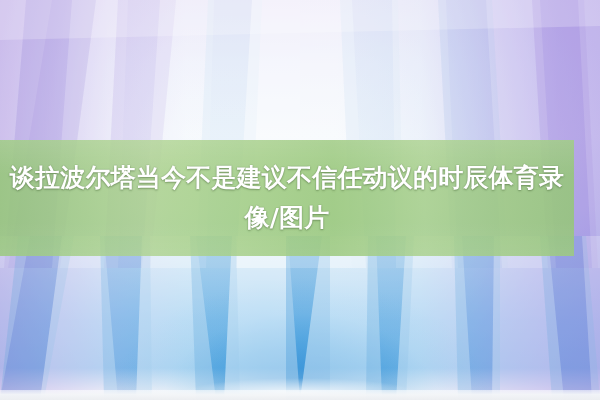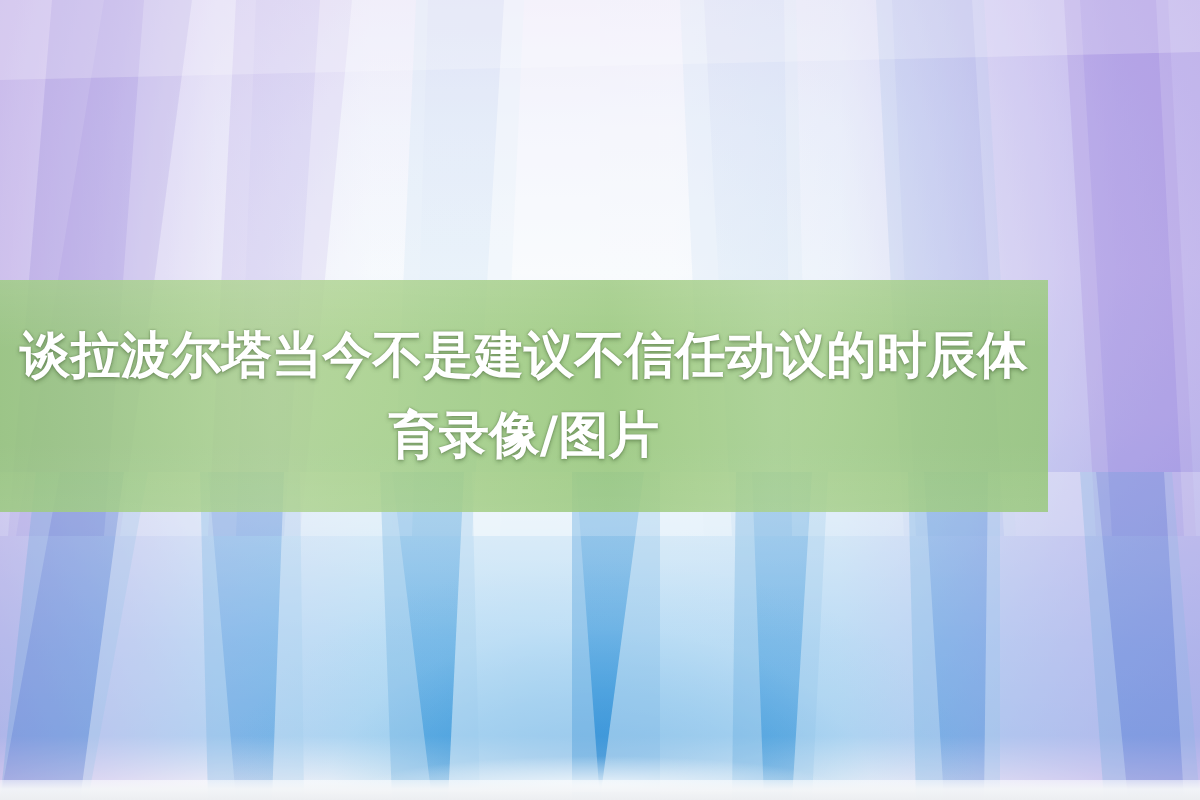--- a/index.html
+++ b/index.html
@@ -106,21 +106,21 @@
     background: radial-gradient(ellipse 120px 16px at 300px 20px,
         rgba(255,255,255,0.85) 0%,
         rgba(255,255,255,0.0) 100%);
   }
 
   
   .caption-band {
     position: absolute;
     left: 0;
     top: 140px;
-    width: 524px;
+    width: 574px;
     height: 116px;
     background: linear-gradient(90deg,
         rgba(150,198,122,0.88) 0%,
         rgba(158,203,128,0.84) 12%,
         rgba(168,208,134,0.80) 26%,
         rgba(160,204,128,0.84) 42%,
         rgba(152,199,122,0.88) 58%,
         rgba(164,206,132,0.82) 74%,
         rgba(156,201,126,0.86) 88%,
         rgba(150,198,122,0.88) 100%);

